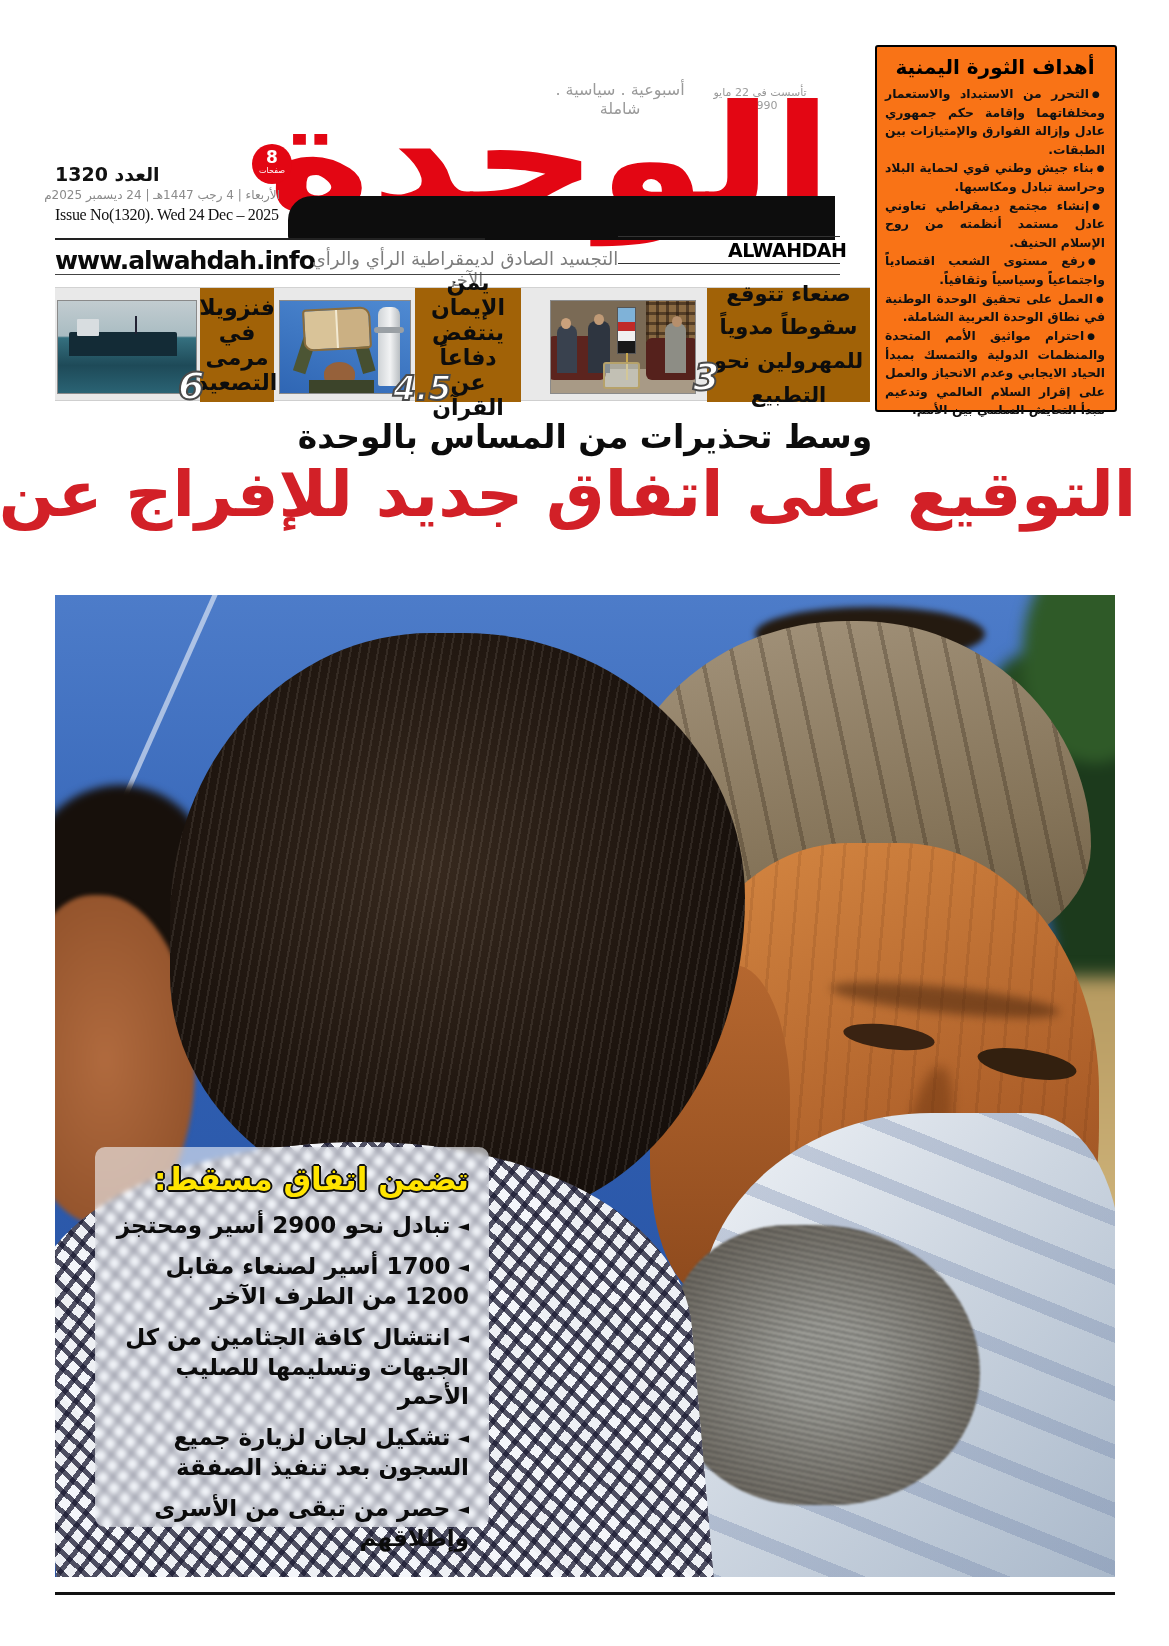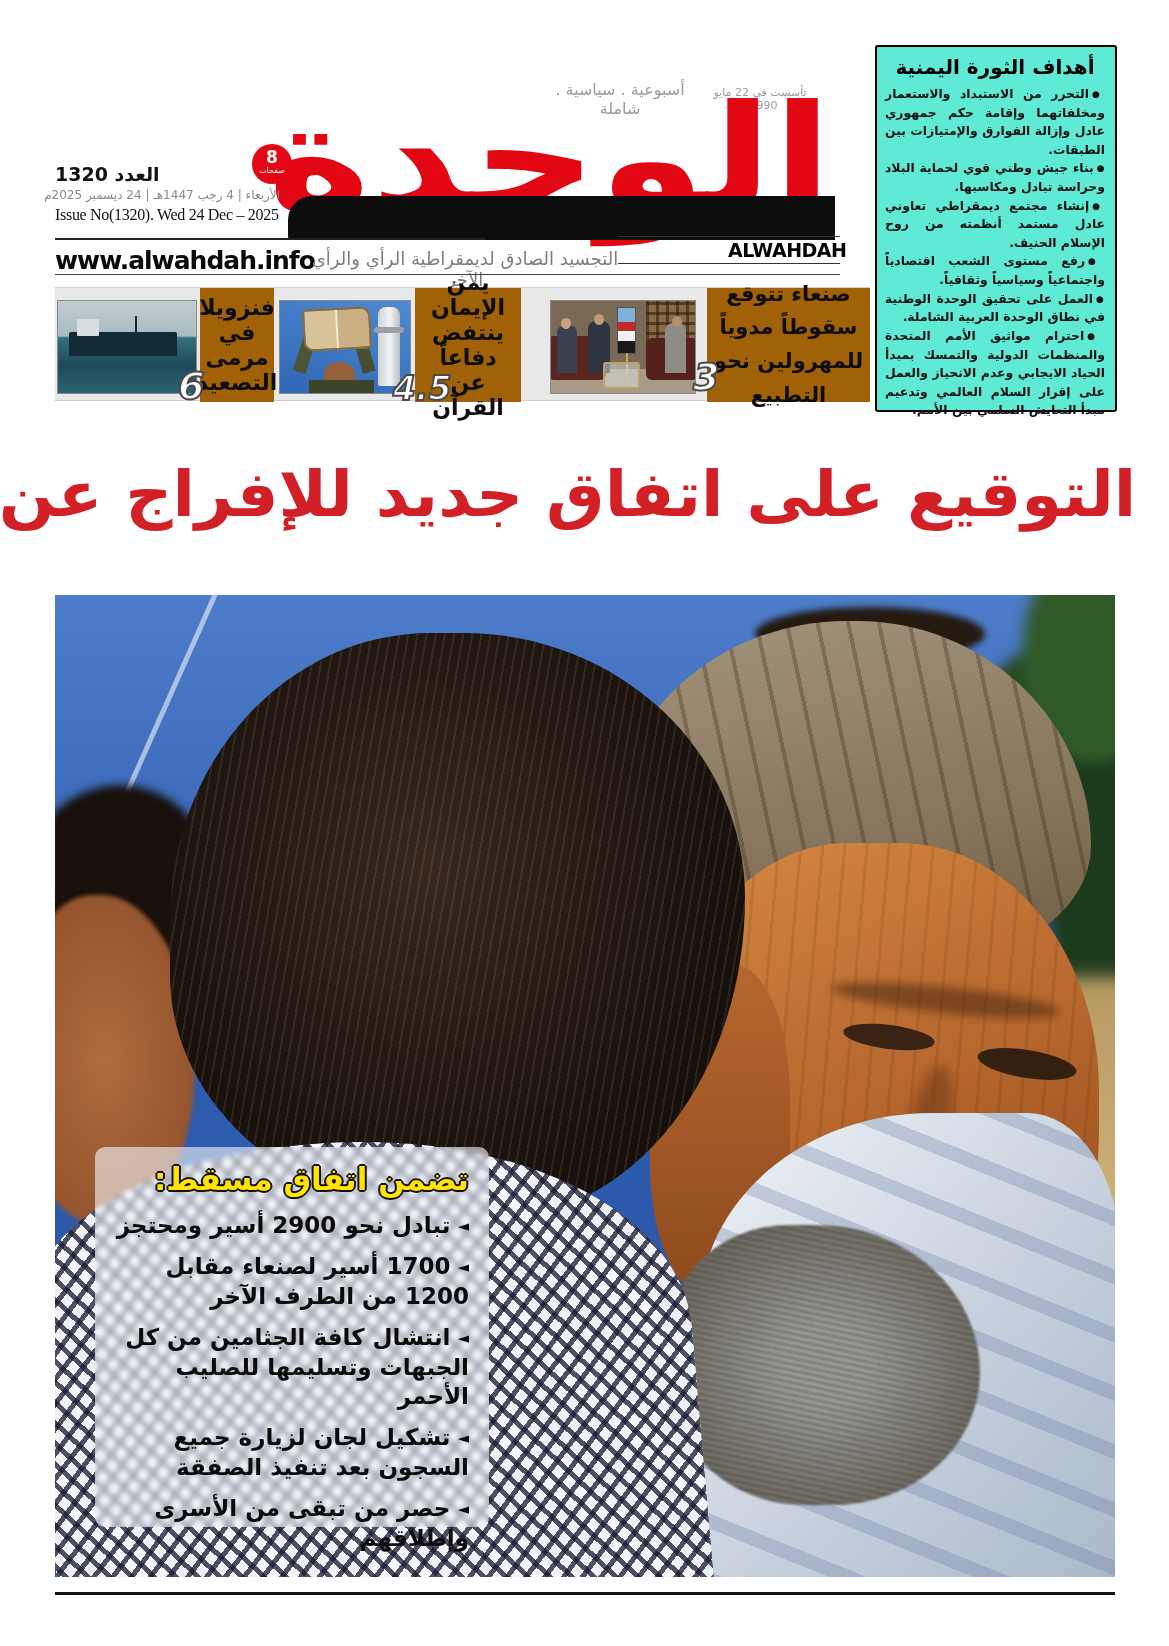--- a/index.html
+++ b/index.html
@@ -29,21 +29,21 @@
   
   .mast-attrs   { left:540px; top:80px; width:160px; font-size:16px; color:#9a9a9a; direction:rtl; text-align:center; }
   .mast-founded { left:700px; top:86px; width:120px; font-size:11px; color:#9a9a9a; direction:rtl; text-align:center; }
   .logo-word { left:270px; top:84px; width:560px; text-align:center; direction:rtl;
                font-size:148px; line-height:150px; font-weight:bold; color:#e30613;
                transform:scaleX(1.18); transform-origin:center; white-space:nowrap; }
   .logo-band { left:288px; top:196px; width:547px; height:44px; background:#0d0d0d; border-radius:24px 0 0 4px; }
 
   
   .goals { left:875px; top:45px; width:242px; height:367px; border:2px solid #000; border-radius:3px;
-           background:#5eead4; padding:8px 10px 6px 8px; direction:rtl; }
+           background:#f97316; padding:8px 10px 6px 8px; direction:rtl; }
   .goals-title { text-align:center; font-size:20px; font-weight:800; color:#000; margin-bottom:6px; }
   .goal { font-size:12.4px; font-weight:bold; color:#111; line-height:1.5; text-align:justify; }
   .goal .gm { font-size:9px; margin-left:3px; position:relative; top:-1px; }
 
   
   .strip { left:55px; top:287px; width:815px; height:114px; background:#e9e9e9;
            border-top:1px solid #d2d2d2; border-bottom:1px solid #cfcfcf; }
   .t-img { position:absolute; top:12px; height:94px; border:1px solid #8a8a8a; overflow:hidden; }
   .t-txt { position:absolute; top:0; height:114px; display:flex; align-items:center; justify-content:center;
            direction:rtl; text-align:center; font-weight:800; color:#0d0d0d; background:#a16207; }
@@ -233,20 +233,21 @@
       <div class="m-h2"></div>
       <div class="m-h3"></div>
       <div class="m-table"></div>
     </div>
     <div class="t-txt" style="left:652px; width:163px; font-size:21px; padding:0 6px; line-height:1.6;">
       <span>صنعاء تتوقع سقوطاً مدوياً للمهرولين نحو التطبيع</span>
       <span class="t-page" style="left:-14px;">3</span>
     </div>
   </div>
 
+  <div class="abs kicker">وسط تحذيرات من المساس بالوحدة</div>
   <div class="abs headline">التوقيع على اتفاق جديد للإفراج عن آلاف الأسرى</div>
 
   <div class="abs photo">
     <div class="sky"></div>
     <div class="contrail"></div>
     <div class="trees"></div>
     <div class="wheat"></div>
     <div class="navycorner"></div>
     <div class="oface-hair"></div>
     <div class="oface"></div>

